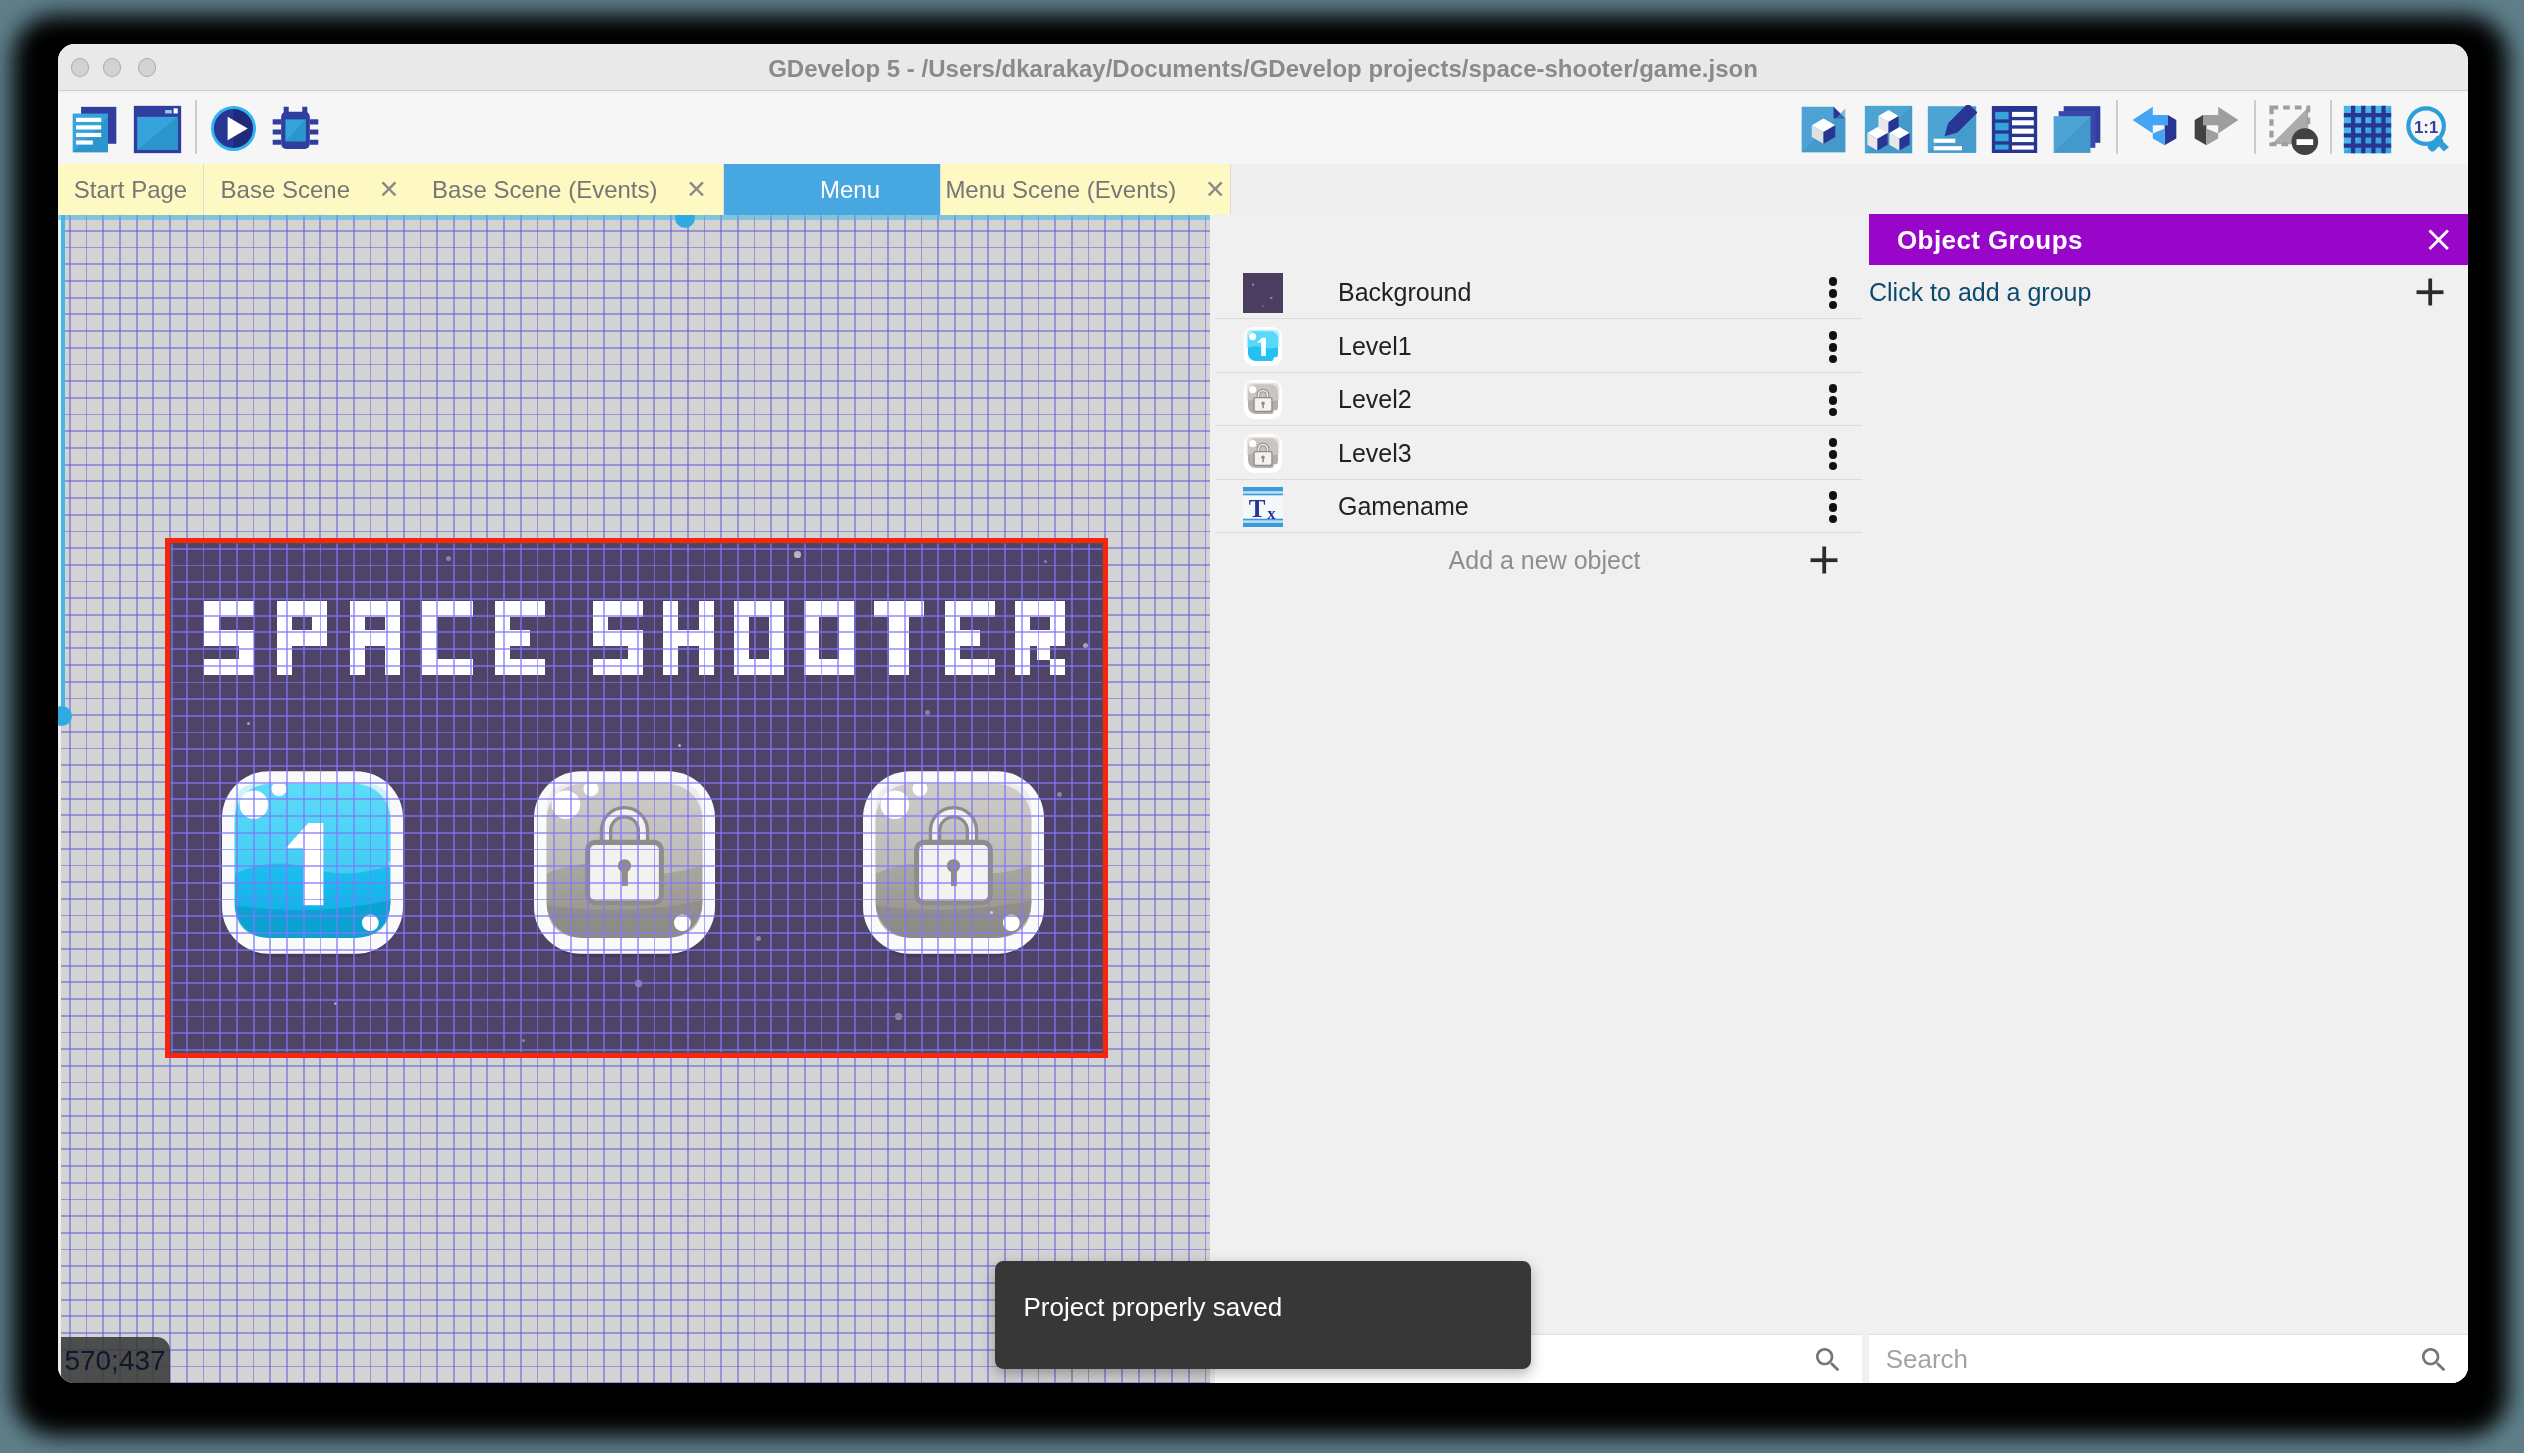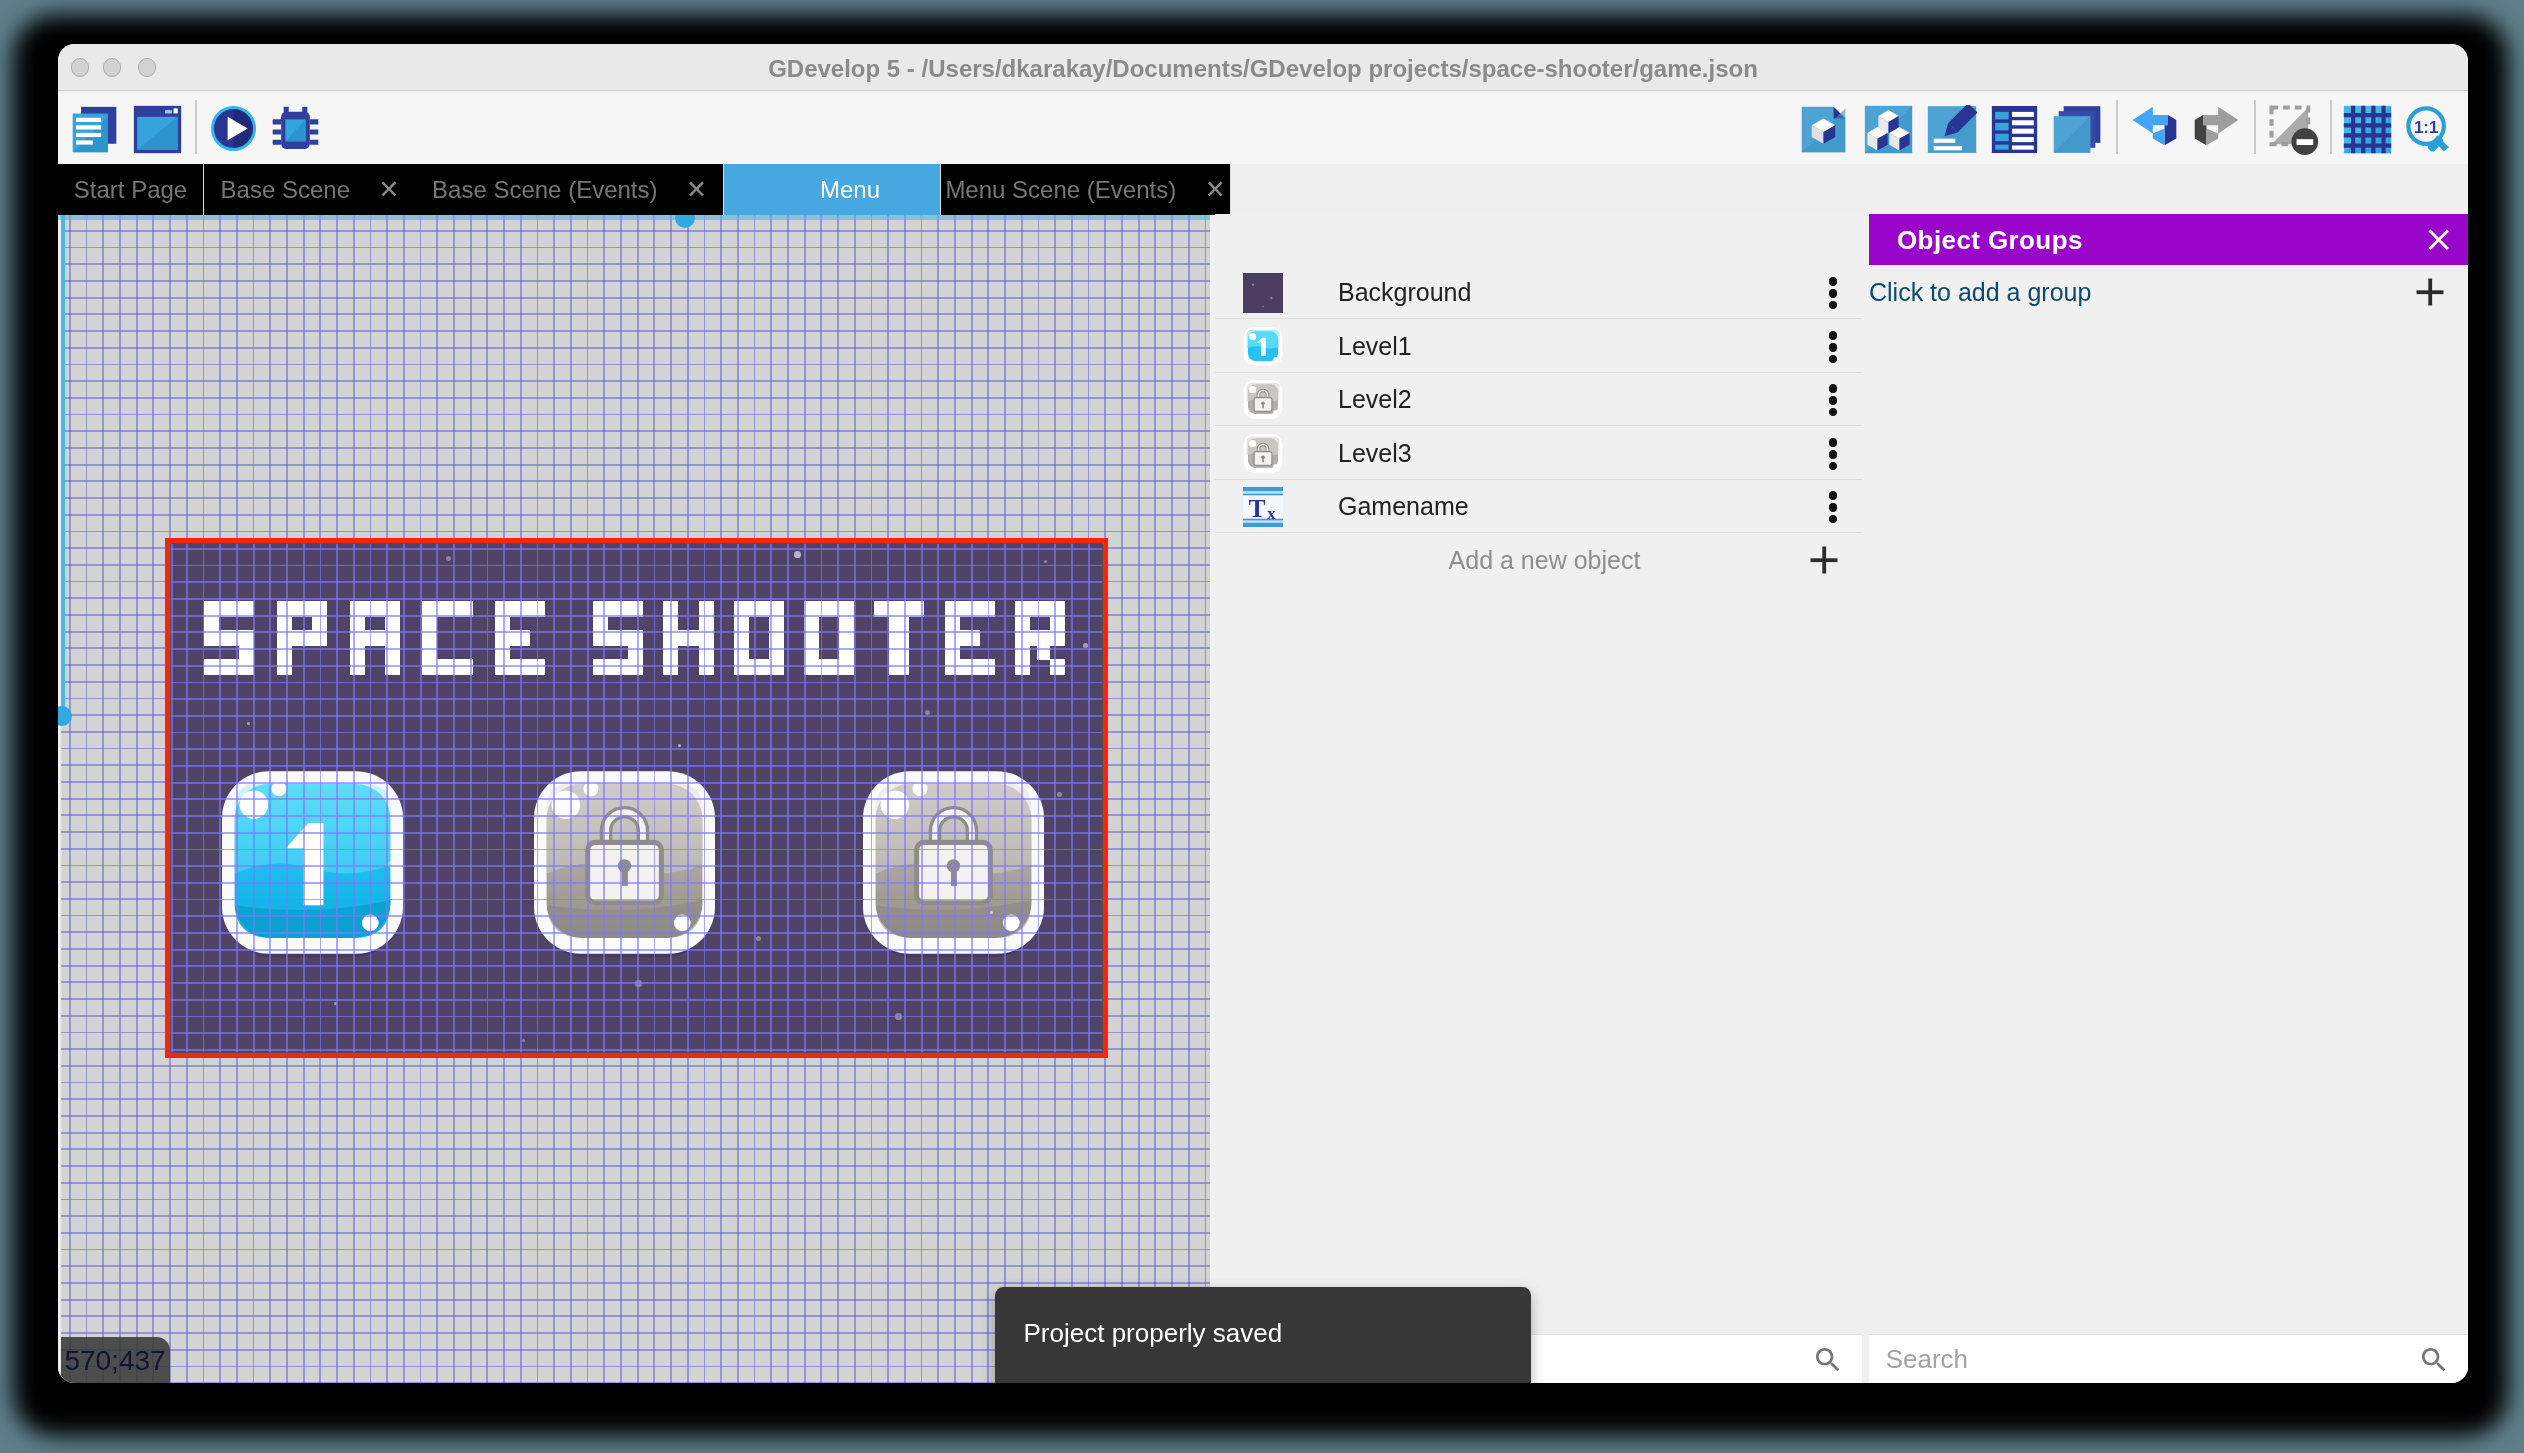--- a/index.html
+++ b/index.html
@@ -13,21 +13,21 @@
   .light { position:absolute; top:14.2px; width:18.4px; height:18.4px; border-radius:50%; background:#d2d2d2; border:1.7px solid #acacac; }
   #titletext { position:absolute; top:0; left:0; width:100%; height:47px; line-height:49px; text-align:center; font-size:24px; font-weight:bold; color:#8a8a8a; }
 
   
   #toolbar { position:absolute; left:0; top:49px; width:100%; height:71px; background:#f6f6f6; }
   .tsep { position:absolute; top:6.7px; width:1.7px; height:54px; background:#cccccc; }
   .ticon { position:absolute; top:11.7px; }
 
   
   #tabbar { position:absolute; left:0; top:120px; width:100%; height:51px; background:#efefef; }
-  .tab { position:absolute; top:0; height:51px; line-height:51px; text-align:center; font-size:24px; color:#767676; background:#000000; border-right:1.7px solid #dcdcdc; }
+  .tab { position:absolute; top:0; height:51px; line-height:51px; text-align:center; font-size:24px; color:#767676; background:#fef9c3; border-right:1.7px solid #dcdcdc; }
   .tab .x { font-size:25px; color:#8a8a8a; margin-left:28.5px; }
   .tabactive { background:#47A7E1; color:#ffffff;padding-left:36px; }
   .tabactive .x { color:#ffffff; }
 
   
   #canvas { position:absolute; left:0; top:171px; width:1152px; height:1169px; background:#d3d3d3; overflow:hidden; }
   #canvasgrid { position:absolute; left:0; top:0; width:100%; height:100%;
      background-image:
        repeating-linear-gradient(to right, rgba(88,88,215,0.50) 0 1.7px, transparent 1.7px 16.7px),
        repeating-linear-gradient(to bottom, rgba(88,88,215,0.50) 0 1.7px, transparent 1.7px 16.7px);
@@ -48,21 +48,21 @@
   .phead .ptitle { position:absolute; left:28px; top:0; height:51px; line-height:52px; font-size:26px; font-weight:bold; letter-spacing:0.4px; }
   .row { position:absolute; left:0; width:100%; height:54px; border-bottom:1.7px solid #dcdcdc; }
   .rowlabel { position:absolute; left:123px; top:0; height:54px; line-height:54px; font-size:25px; color:#212121; }
   .rowicon { position:absolute; left:28px; top:7.5px; width:40px; height:40px; }
   .dots { position:absolute; left:614px; top:9.2px; }
   .dots div { width:8.4px; height:8.4px; border-radius:50%; background:#111; margin:3.3px auto; }
   #addrow { position:absolute; left:0; top:319px; width:100%; height:54px; }
   .searchbar { position:absolute; left:0; bottom:0; width:100%; height:50px; background:#ffffff; border-top:1.7px solid #e2e2e2; }
   .searchbar .ph { position:absolute; left:16.7px; top:0; height:49px; line-height:49px; font-size:26px; color:#a3a3a3; }
 
-  #toast { position:absolute; left:937px; top:1217px; width:536px; height:108px; background:#373737; border-radius:8.4px; box-shadow:0 5px 13.4px rgba(0,0,0,0.3); color:#fff; font-size:26px; line-height:92px; padding-left:28.5px;margin-top:26px; }
+  #toast { position:absolute; left:937px; top:1217px; width:536px; height:108px; background:#373737; border-radius:8.4px; box-shadow:0 5px 13.4px rgba(0,0,0,0.3); color:#fff; font-size:26px; line-height:92px; padding-left:28.5px; }
 </style>
 </head>
 <body>
 <div id="shadow"></div>
 <div id="win">
 
   <div id="titlebar">
     <div class="light" style="left:12.6px;"></div>
     <div class="light" style="left:45px;"></div>
     <div class="light" style="left:80px;"></div>

